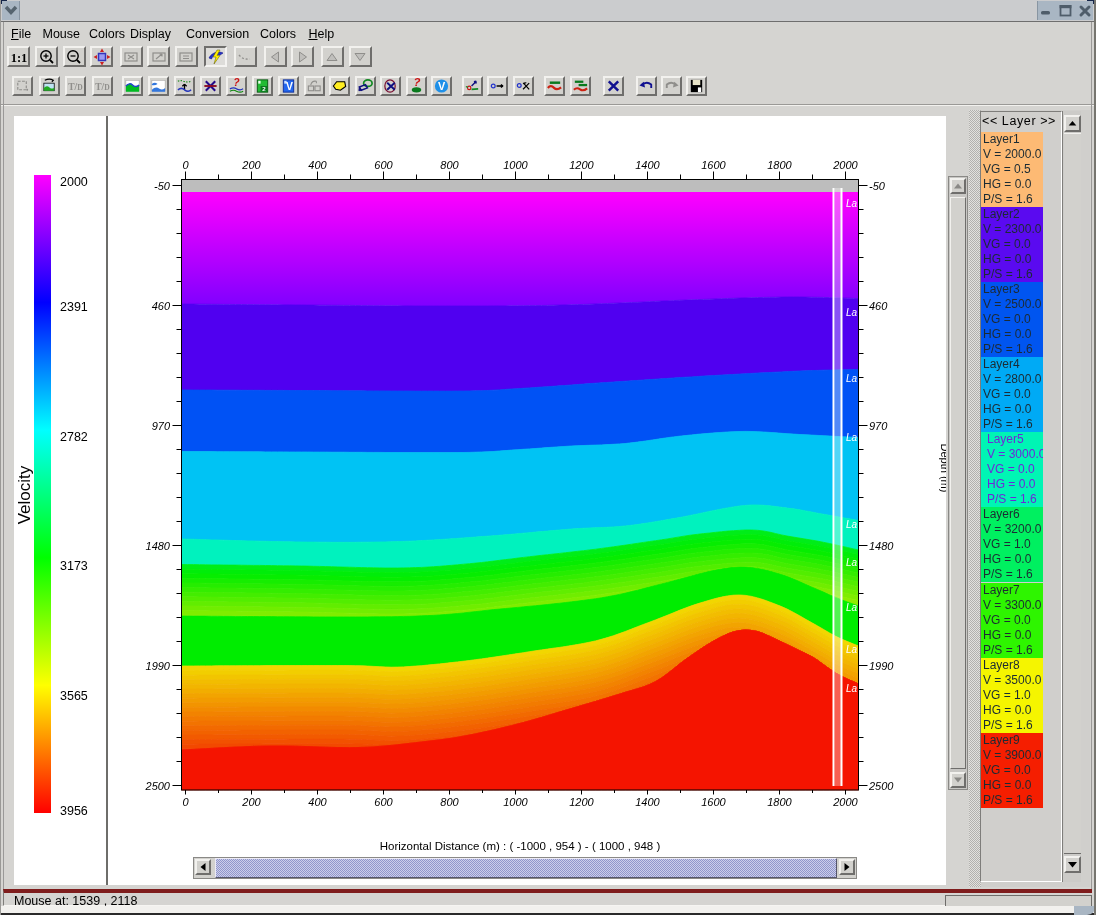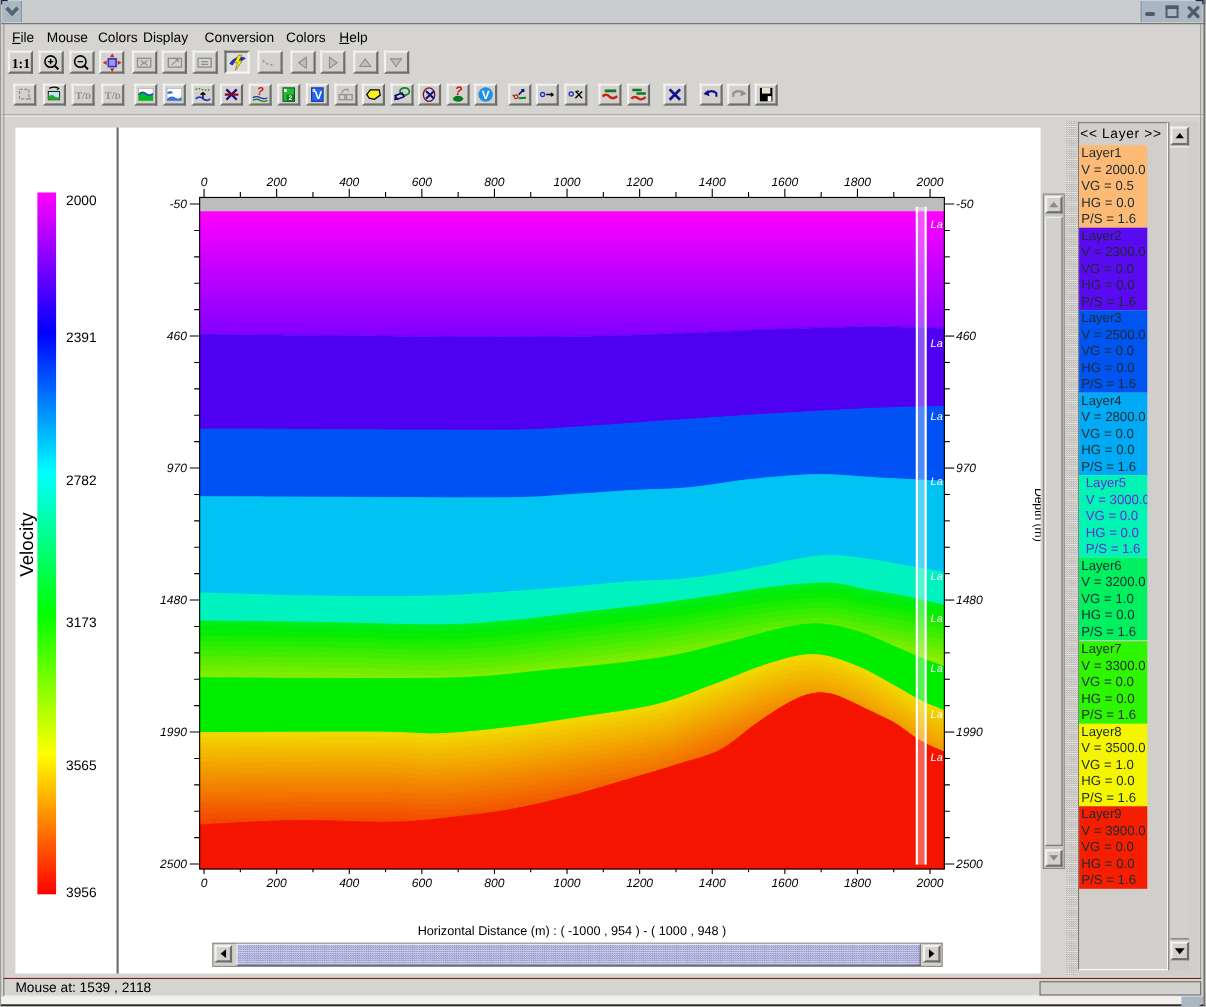--- a/index.html
+++ b/index.html
@@ -554,20 +554,20 @@
         <path d="M2 9 L6.5 3.5 L11 9 Z" fill="#000"></path>
       </svg>
     </div>
  <div class="tb" style="left:1px;top:745px;width:17px;height:17px;border-color:#f2f1ee #6f6e6c #6f6e6c #f2f1ee;background:#d2d1cd">
       <svg width="13" height="13" viewBox="0 0 13 13">
         <path d="M2 4 L11 4 L6.5 9.5 Z" fill="#000"></path>
       </svg>
     </div>
  <div style="position:absolute;left:1px;top:22px;width:17px;height:721px;background:#d2d1cd;border-top:1px solid #f2f1ee;border-bottom:1px solid #6f6e6c"></div>
 </div>
-<div style="position:absolute;left:3px;top:889px;width:1089px;height:17px;border-top:1px solid #7f1d1d;border-left:1px solid #7e7d7a;border-bottom:1px solid #f6f5f2;background:#d5d4d1">
+<div style="position:absolute;left:3px;top:889px;width:1089px;height:17px;border-top:4px solid #7f1d1d;border-left:1px solid #7e7d7a;border-bottom:1px solid #f6f5f2;background:#d5d4d1">
  <span style="position:absolute;left:10px;top:1px;font-size:12.5px;color:#000">Mouse at: 1539 , 2118</span>
  <div style="position:absolute;left:941px;top:2px;width:147px;height:13px;border:1px solid #6e6d6a;background:#d2d1cd"></div>
 </div>
 <div style="position:absolute;left:0;top:906px;width:1096px;height:9px;background:#f2f1ee;border-bottom:2px solid #2a2a2a">
  <div style="position:absolute;right:0;top:0;width:22px;height:9px;background:#a9b6c3;border-radius:0 0 10px 0"></div>
 </div>
 <div style="position:absolute;left:0;top:0;width:1px;height:915px;background:#9a9996"></div>
 <div style="position:absolute;left:1094px;top:0;width:2px;height:915px;background:#76756f"></div>
 </body></html>

